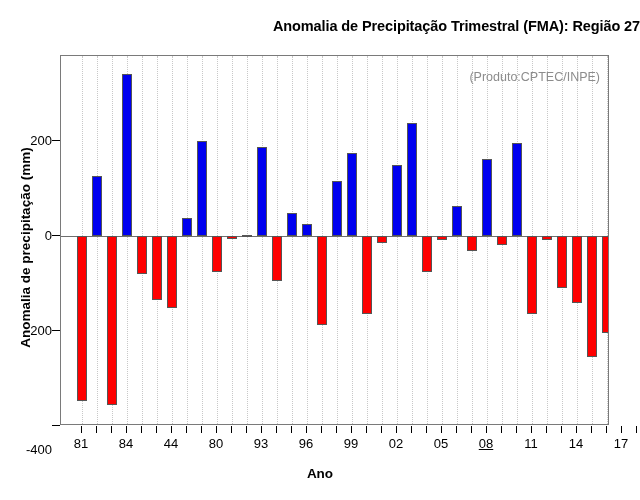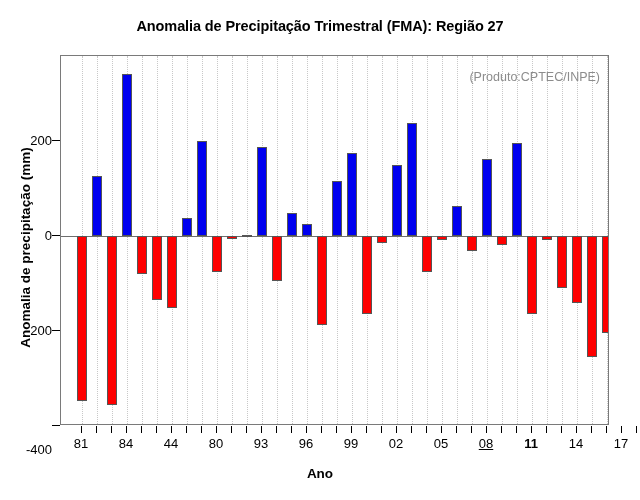--- a/index.html
+++ b/index.html
@@ -18,21 +18,21 @@
     position: absolute;
     left: 0; top: 0;
     width: 640px;
     height: 500px;
   }
   .chart-title {
     position: absolute;
     left: 0;
     top: 18px;
     width: 640px;
-    text-align: center;
+    text-align: right;
     font-size: 14.5px;
     font-weight: bold;
     color: #000000;
     letter-spacing: -0.1px;
   }
   .plot-frame {
     position: absolute;
     left: 60px;
     top: 55px;
     width: 549px;
@@ -281,19 +281,19 @@
       <div class="xtick-label" style="left: 21px;">81</div>
       <div class="xtick-label" style="left: 66px;">84</div>
       <div class="xtick-label" style="left: 111px;">44</div>
       <div class="xtick-label" style="left: 156px;">80</div>
       <div class="xtick-label" style="left: 201px;">93</div>
       <div class="xtick-label" style="left: 246px;">96</div>
       <div class="xtick-label" style="left: 291px;">99</div>
       <div class="xtick-label" style="left: 336px;">02</div>
       <div class="xtick-label" style="left: 381px;">05</div>
       <div class="xtick-label" style="left: 426px; text-decoration: underline;">08</div>
-      <div class="xtick-label" style="left: 471px; font-weight: bold;">11</div>
+      <div class="xtick-label" style="left: 471px;">11</div>
       <div class="xtick-label" style="left: 516px;">14</div>
       <div class="xtick-label" style="left: 561px;">17</div>
     </div>
   <div class="x-axis-title">Ano</div>
 
 </div>
 
 </body></html>

